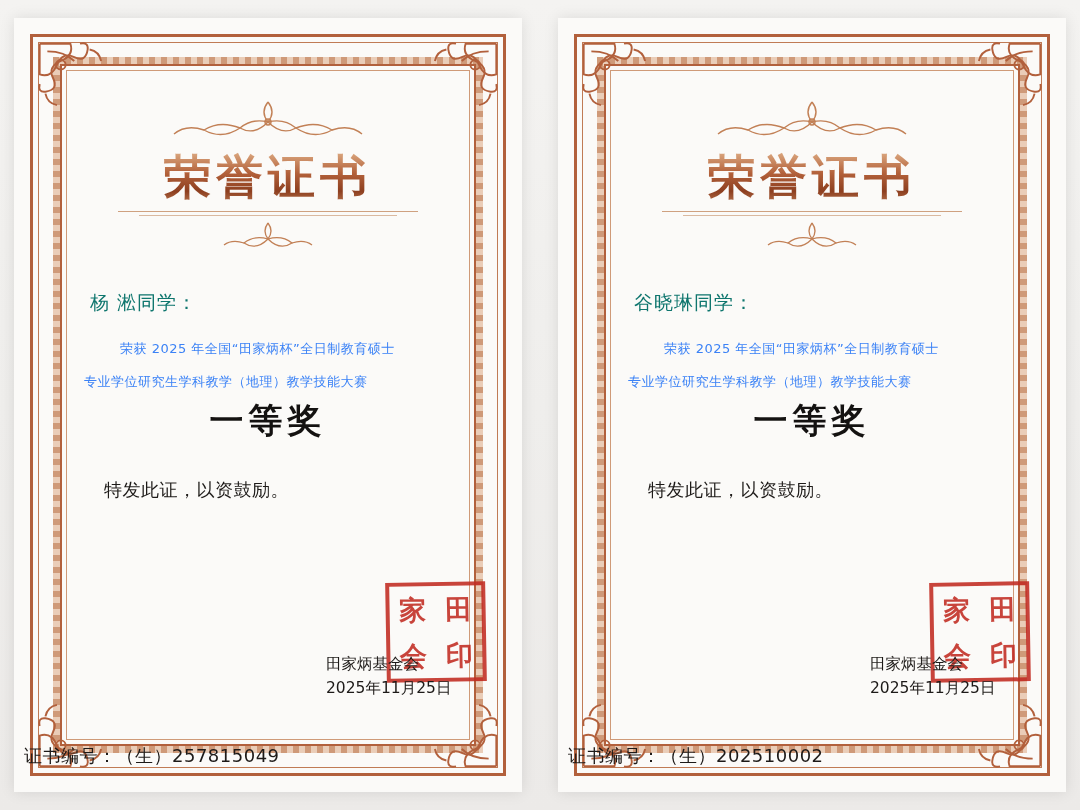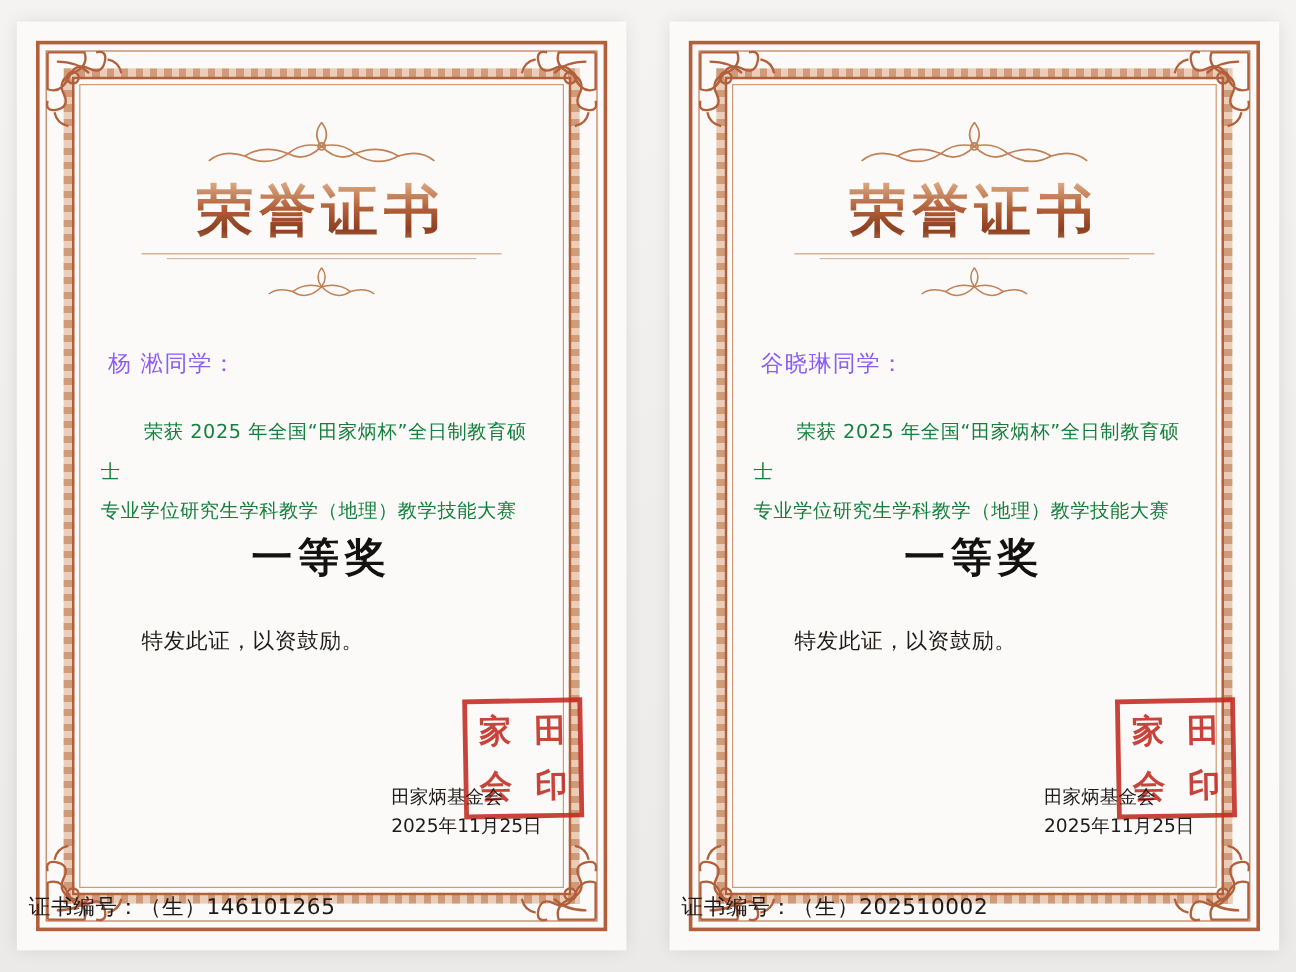--- a/index.html
+++ b/index.html
@@ -137,42 +137,42 @@
     right: 70px;
     top: 272px;
     bottom: 60px;
     color: #231f1d;
   }
   .recipient {
     font-size: 19px;
     font-family: "DejaVu Sans", sans-serif;
     letter-spacing: 1px;
     margin-left: 6px;
-    color: #8b5cf6;
+    color: #0f766e;
   }
   .para {
-    margin-top: 27px;
-    font-size: 16px;
+    margin-top: 16px;
+    font-size: 13px;
     font-family: "DejaVu Sans", sans-serif;
     line-height: 33px;
     letter-spacing: 0.5px;
-    color: #15803d;
+    color: #3b82f6;
   }
   .para .indent { display: inline-block; width: 36px; }
   .award {
     text-align: center;
     font-size: 34px;
     font-weight: bold;
     font-family: "DejaVu Sans", sans-serif;
     letter-spacing: 5px;
     color: #141211;
   }
   .closing {
     margin-top: 34px;
-    margin-left: 34px;
+    margin-left: 20px;
     font-size: 18px;
     font-family: "DejaVu Sans", sans-serif;
     letter-spacing: 0.5px;
     color: #1d1a18;
   }
 
   
   .sign-block {
     position: absolute;
     right: 6px;
@@ -307,21 +307,21 @@
         <span>会</span>
         <span>印</span>
       </div>
 
       <div class="sign-block">
         <div>田家炳基金会</div>
         <div>2025年11月25日</div>
       </div>
 
       <div class="cert-no">
-        <span>证书编号：</span><span>（生）146101265</span>
+        <span>证书编号：</span><span>（生）257815049</span>
       </div>
     </div>
   </div>
 
   <div class="cert">
     <div class="cert-inner">
       <div class="frame-outer"></div>
       <div class="frame-mid"></div>
       <div class="frame-band"></div>
       <div class="frame-inner"></div>

